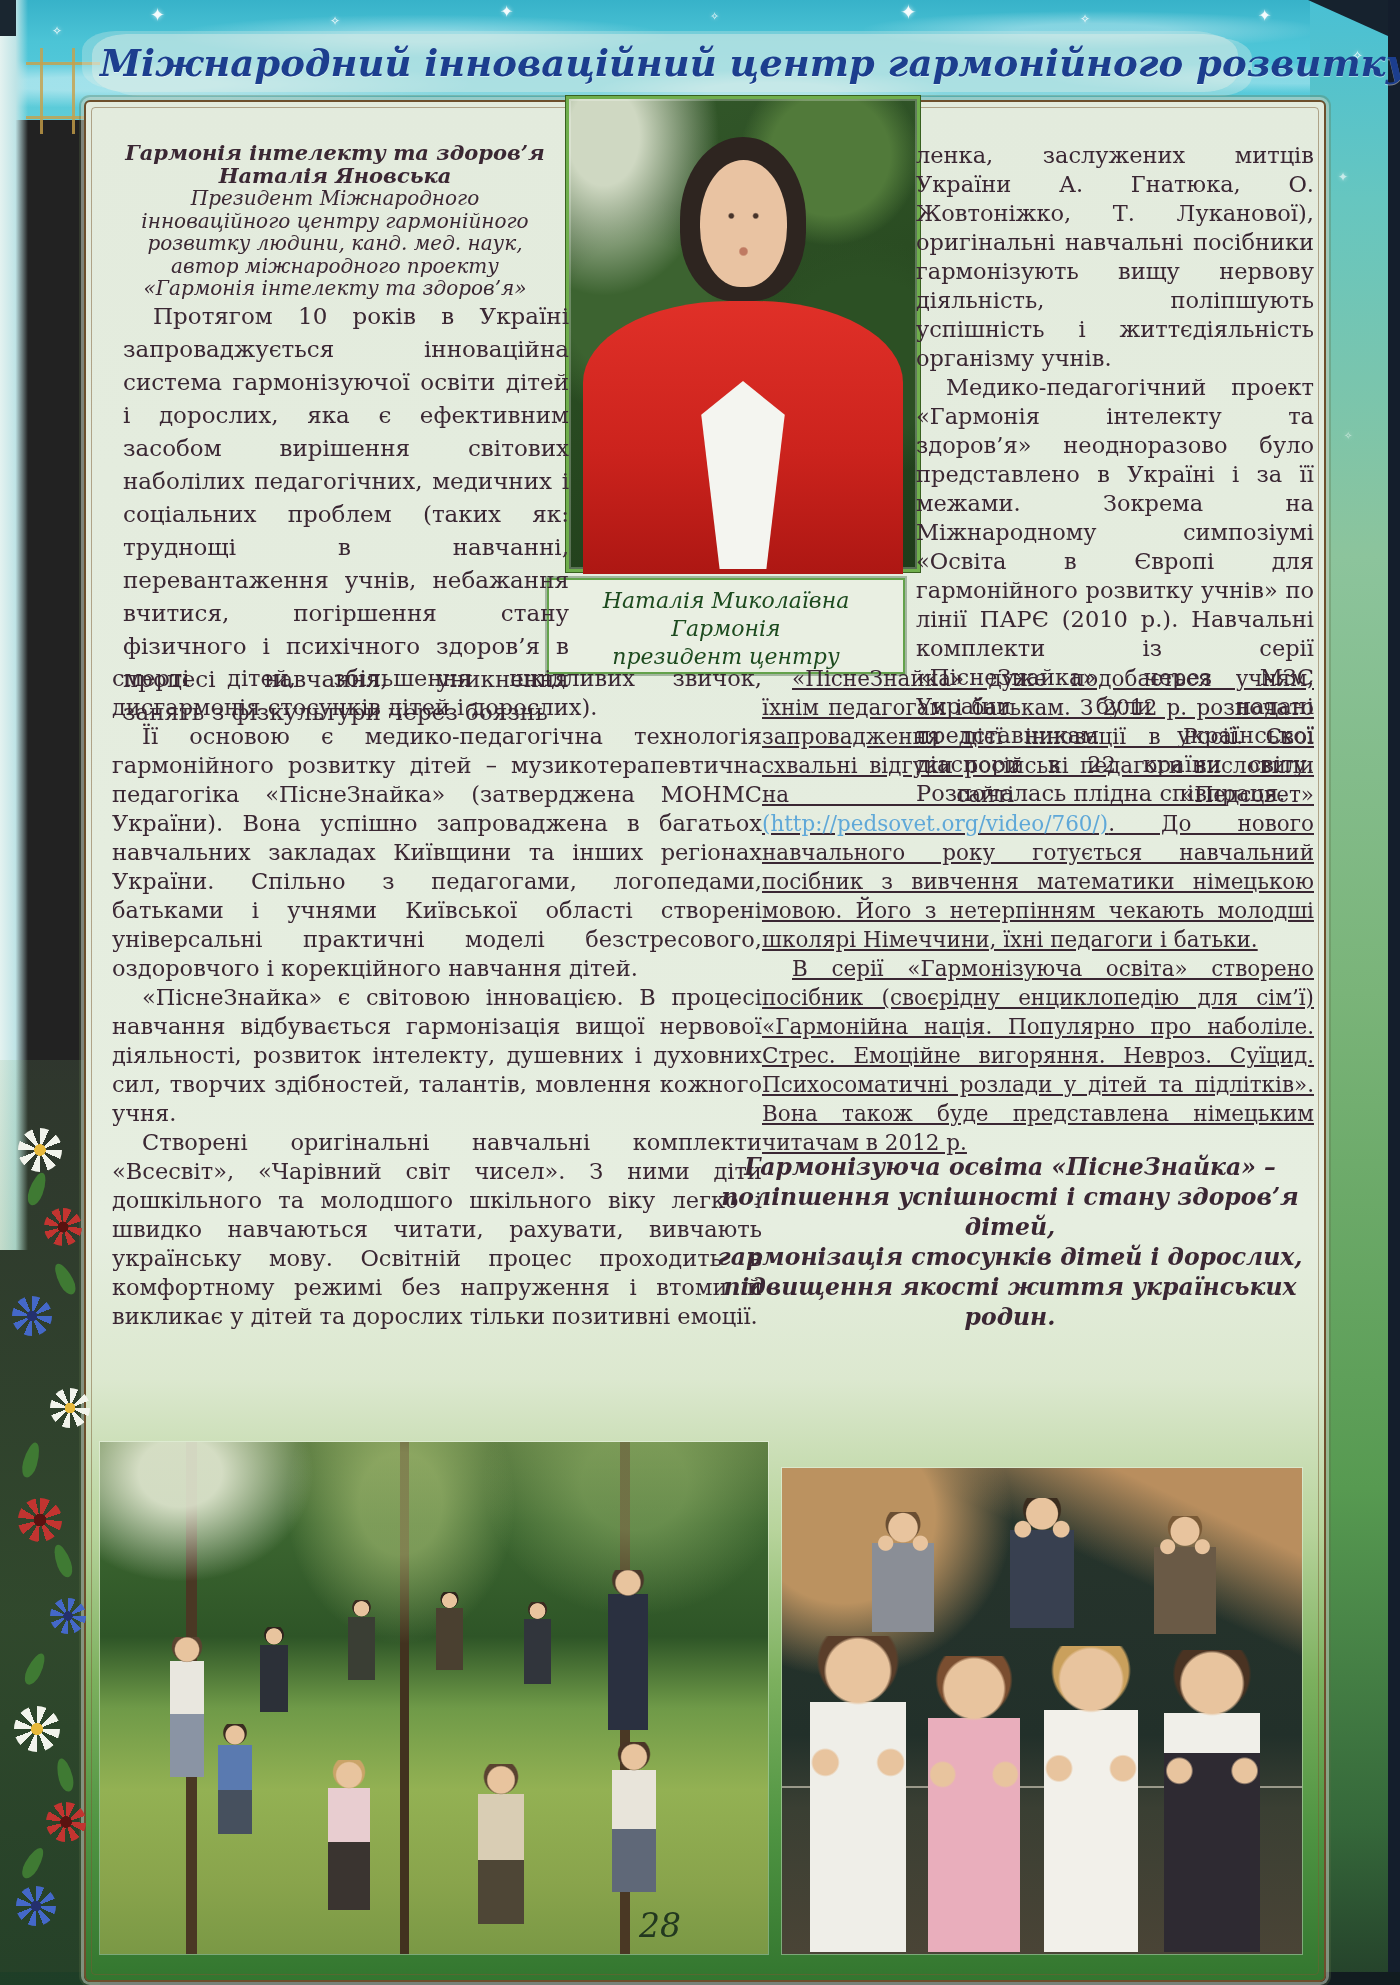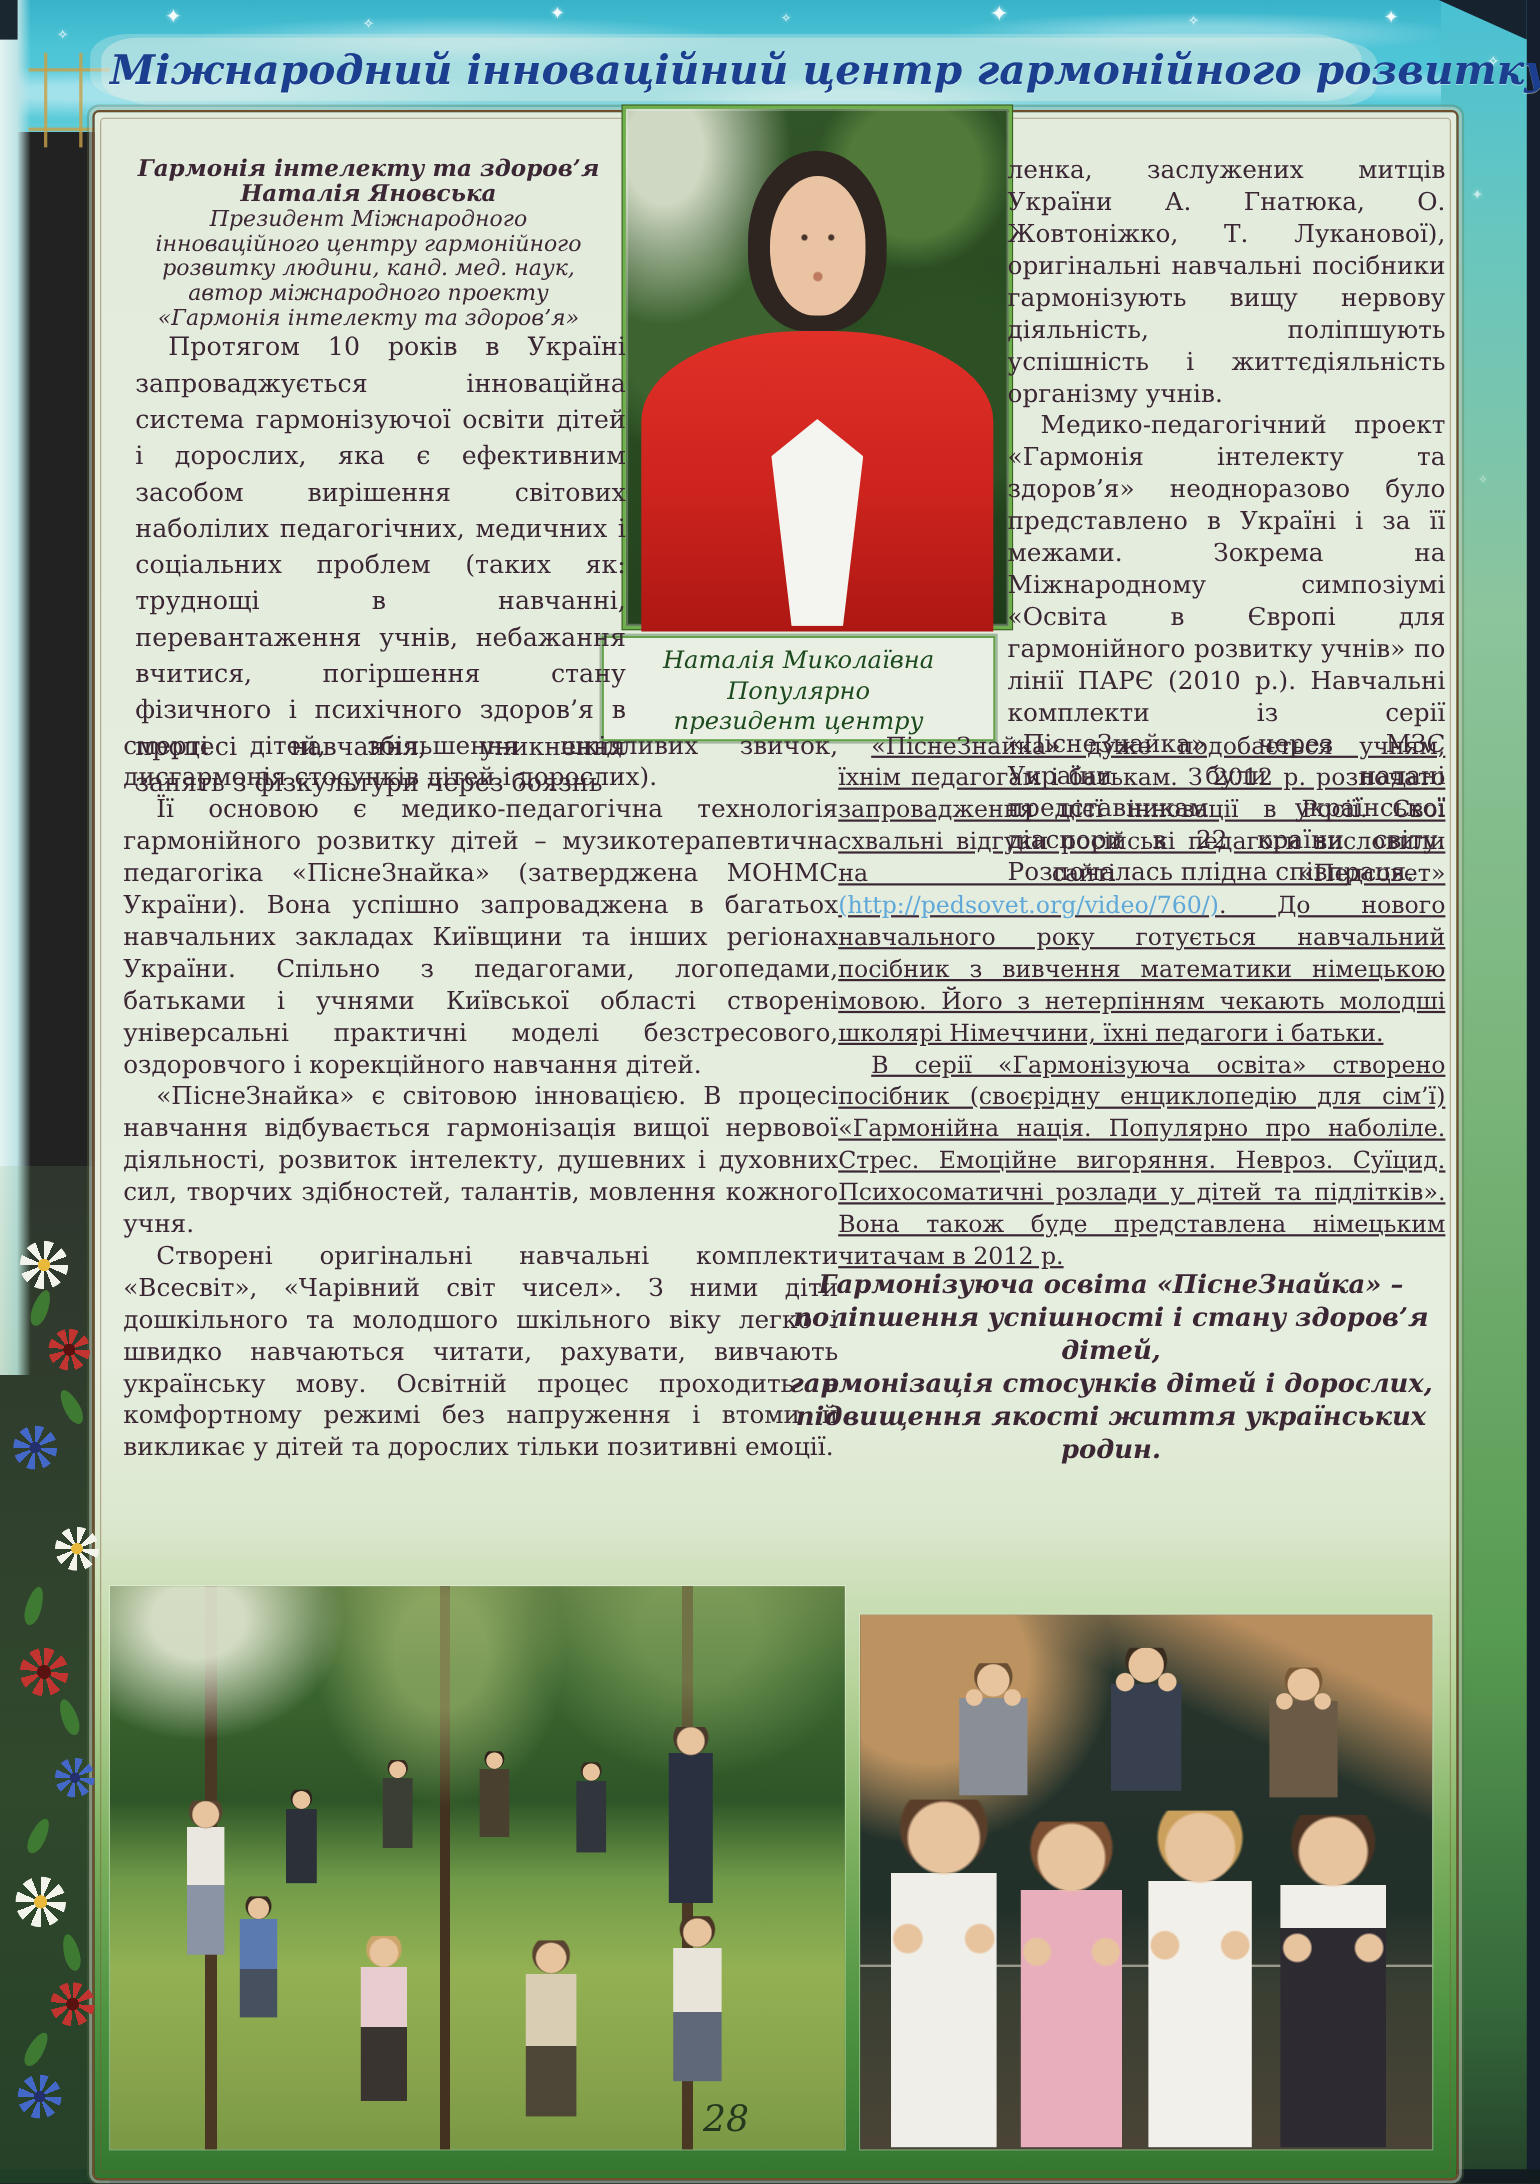--- a/index.html
+++ b/index.html
@@ -158,21 +158,21 @@
 
   <div class="portrait">
     <div class="pt-hair"></div>
     <div class="pt-face"></div>
     <div class="pt-blouse"></div>
     <div class="pt-jacket"></div>
     <div class="pt-blouse2"></div>
   </div>
   <div class="caption-box">
     <div>Наталія Миколаївна</div>
-    <div>Популярно</div>
+    <div>Гармонія</div>
     <div>президент центру</div>
   </div>
 
   <div id="left-top" class="col">
     <p class="ind">Протягом 10 років в Україні запроваджується інноваційна система гармонізуючої освіти дітей і дорослих, яка є ефективним засобом вирішення світових наболілих педагогічних, медичних і соціальних проблем (таких як: труднощі в навчанні, перевантаження учнів, небажання вчитися, погіршення стану фізичного і психічного здоров’я в процесі навчання, уникнення занять з фізкультури через боязнь</p>
   </div>
 
   <div id="right-top" class="col">
     <p>ленка, заслужених митців України А. Гнатюка, О. Жовтоніжко, Т. Луканової), оригінальні навчальні посібники гармонізують вищу нервову діяльність, поліпшують успішність і життєдіяльність організму учнів.</p>
     <p class="ind">Медико-педагогічний проект «Гармонія інтелекту та здоров’я» неодноразово було представлено в Україні і за її межами. Зокрема на Міжнародному симпозіумі «Освіта в Європі для гармонійного розвитку учнів» по лінії ПАРЄ (2010 р.). Навчальні комплекти із серії «ПіснеЗнайка» через МЗС України були надані представникам української діаспори в 22 країни світу. Розпочалась плідна співпраця.</p>

